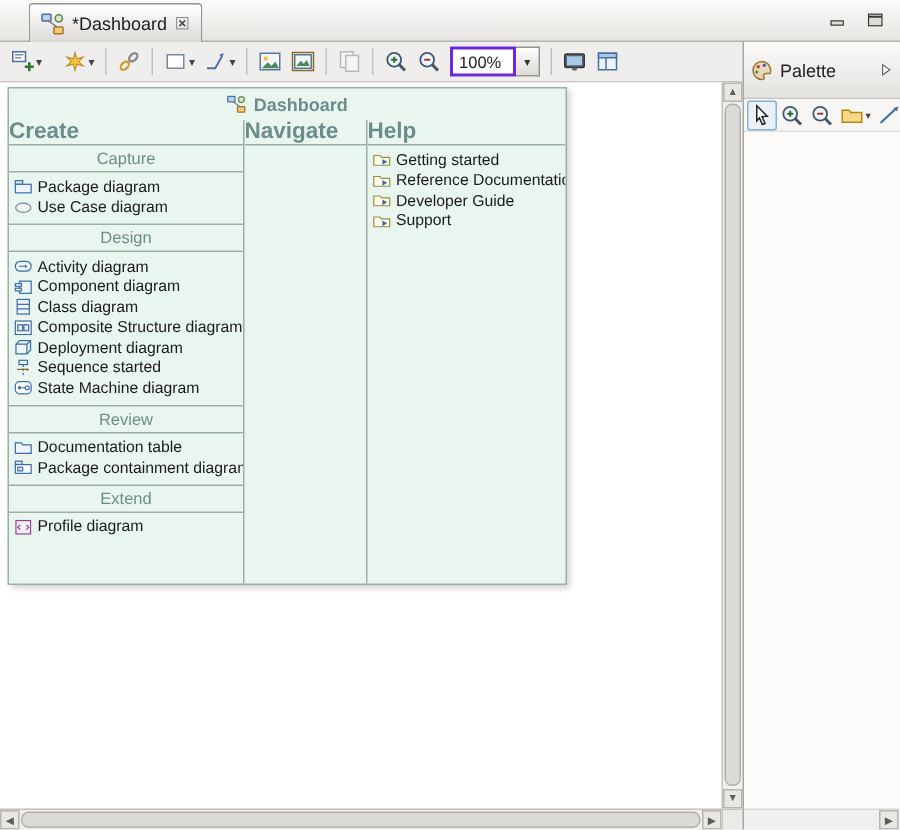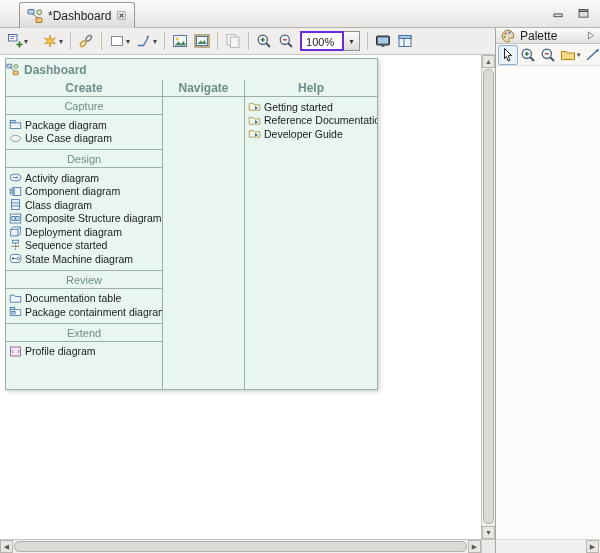--- a/index.html
+++ b/index.html
@@ -27,28 +27,28 @@
   .zoom-btn{width:16px;height:20px;border:1px solid #979490;border-left:none;background:linear-gradient(#fdfdfd,#dddbd8);
             display:flex;align-items:center;justify-content:center}
   .zoom-btn::after{content:"▾";font-size:8px;color:#333}
 
   
   .canvas{position:absolute;left:0;top:55px;width:481px;height:484px;background:#fff;overflow:hidden}
 
   
   .dash{position:absolute;left:5px;top:3px;width:373px;height:332px;background:var(--dashboard-bg,#e9f6ef);
         border:1px solid var(--dashboard-border,#9ab0a6);box-shadow:2px 2px 4px rgba(0,0,0,.18);overflow:hidden}
-  .dash-title{height:21px;display:flex;align-items:center;justify-content:flex-start;gap:5px;font-weight:bold;font-size:12px;
+  .dash-title{height:21px;display:flex;align-items:center;justify-content:center;gap:5px;font-weight:bold;font-size:12px;
               color:var(--header-text,#6d8d8d)}
   .dash-cols{position:absolute;left:0;top:21px;right:0;bottom:0;display:flex}
   .col{height:100%;overflow:hidden}
   .col-create{width:156px}
   .col-nav{width:83px;border-left:1px solid var(--dashboard-border,#9ab0a6);border-right:1px solid var(--dashboard-border,#9ab0a6)}
   .col-help{flex:1}
-  .col-h{height:17px;line-height:16px;text-align:center;font-weight:bold;font-size:12px;color:var(--header-text,#6d8d8d);
+  .col-h{height:17px;line-height:16px;font-weight:bold;font-size:15px;color:var(--header-text,#6d8d8d);
          border-bottom:1px solid var(--dashboard-border,#9ab0a6)}
   .sec + .sec{border-top:1px solid var(--dashboard-border,#9ab0a6)}
   .sec-h{margin-top:2px;height:16px;line-height:15px;text-align:center;font-weight:normal;font-size:11px;
          color:var(--header-text,#6d8d8d);border-bottom:1px solid var(--dashboard-border,#9ab0a6)}
   .items{padding:3px 0 4px 0}
   .item{display:flex;align-items:center;gap:3px;height:13.5px;padding-left:3px;white-space:nowrap;cursor:pointer;
         font-size:10.5px;color:var(--link-text,#1a1a1a)}
 
   
   .vscroll{position:absolute;left:481px;top:55px;width:14px;height:484px;background:#f2f0ee;border-left:1px solid #c8c5c1}
@@ -60,21 +60,21 @@
   .v-dn::after{content:"▼";font-size:7px;color:#5f5b57}
   .h-lf::after{content:"◀";font-size:7px;color:#5f5b57}
   .h-rt::after{content:"▶";font-size:7px;color:#5f5b57}
   .vtrack{position:absolute;left:0;top:13px;width:13px;bottom:13px}
   .vthumb{position:absolute;left:1px;top:1px;width:11px;height:455px;background:#dcdad7;border:1px solid #b3b0ac;border-radius:5px}
   .htrack{position:relative;flex:1;height:13px}
   .hthumb{position:absolute;left:1px;top:1px;height:11px;right:1px;background:#dcdad7;border:1px solid #b3b0ac;border-radius:5px}
 
   
   .palette{position:absolute;left:495px;top:28px;width:105px;height:525px;background:#fcfbfa;border-left:1px solid #a8a5a1}
-  .palette-header{height:16px;display:flex;align-items:center;gap:4px;padding:0 4px;
+  .palette-header{height:38px;display:flex;align-items:center;gap:4px;padding:0 4px;
                   background:linear-gradient(#fbfaf9,#e4e2df);border-bottom:1px solid #c8c5c1;font-size:12px}
   .pal-expand{margin-left:auto}
   .palette-tools{height:22px;display:flex;align-items:center;padding:0 2px;border-bottom:1px solid #e2dfdb;background:#f7f6f4}
   .ptool{display:flex;align-items:center;height:20px;padding:1px;border:1px solid transparent;background:transparent}
   .ptool.selected{border-color:#8ab0d0;background:#e9f1f8;border-radius:2px}
   .ptool.has-dd::after{content:"▾";font-size:7px;color:#444;margin-left:1px}
   .palette-bottom{position:absolute;left:0;right:0;bottom:0;height:14px;background:#f2f0ee;border-top:1px solid #dcd9d5;
                   display:flex;justify-content:flex-end;align-items:center;padding-right:1px}
 </style>
 </head>
@@ -414,20 +414,29 @@
             <span>Reference Documentation</span>
           </div>
           <div class="item">
             <span class="icn i13">
                 <svg viewBox="0 0 16 16">
                   <path d="M1.5 4.5 h5 l1.2 1.5 h6.8 v6.5 h-13 z" fill="#fdfdea" stroke="#9a8a4a"></path>
                   <path d="M8.5 7.4 l4 2.3 l-4 2.3 z" fill="#3a6ea5"></path>
                 </svg>
               </span>
             <span>Developer Guide</span>
+          </div>
+          <div class="item">
+            <span class="icn i13">
+                <svg viewBox="0 0 16 16">
+                  <path d="M1.5 4.5 h5 l1.2 1.5 h6.8 v6.5 h-13 z" fill="#fdfdea" stroke="#9a8a4a"></path>
+                  <path d="M8.5 7.4 l4 2.3 l-4 2.3 z" fill="#3a6ea5"></path>
+                </svg>
+              </span>
+            <span>Support</span>
           </div>
         </div>
       </div>
 
     </div>
   </div>
 </div>
 
 <div class="vscroll">
   <div class="sb-btn v-up"></div>

